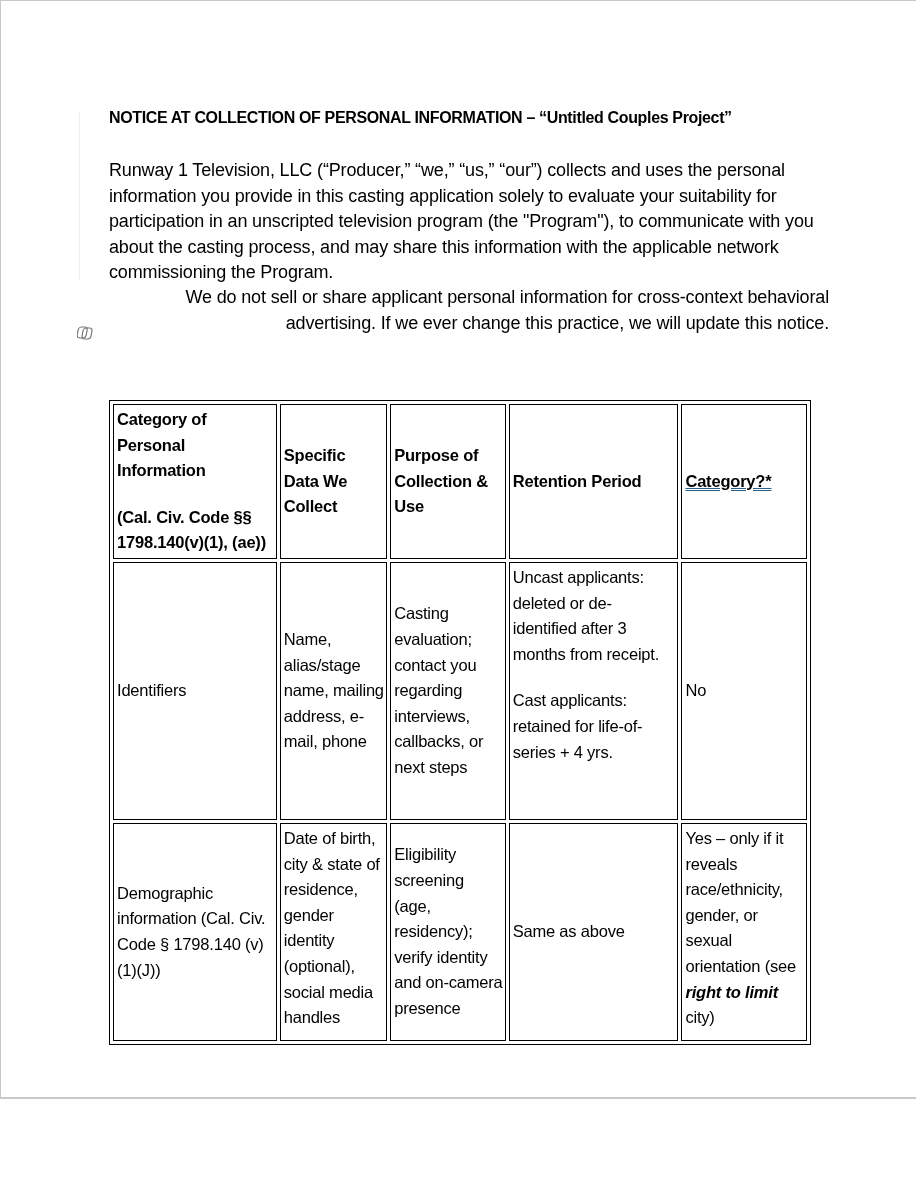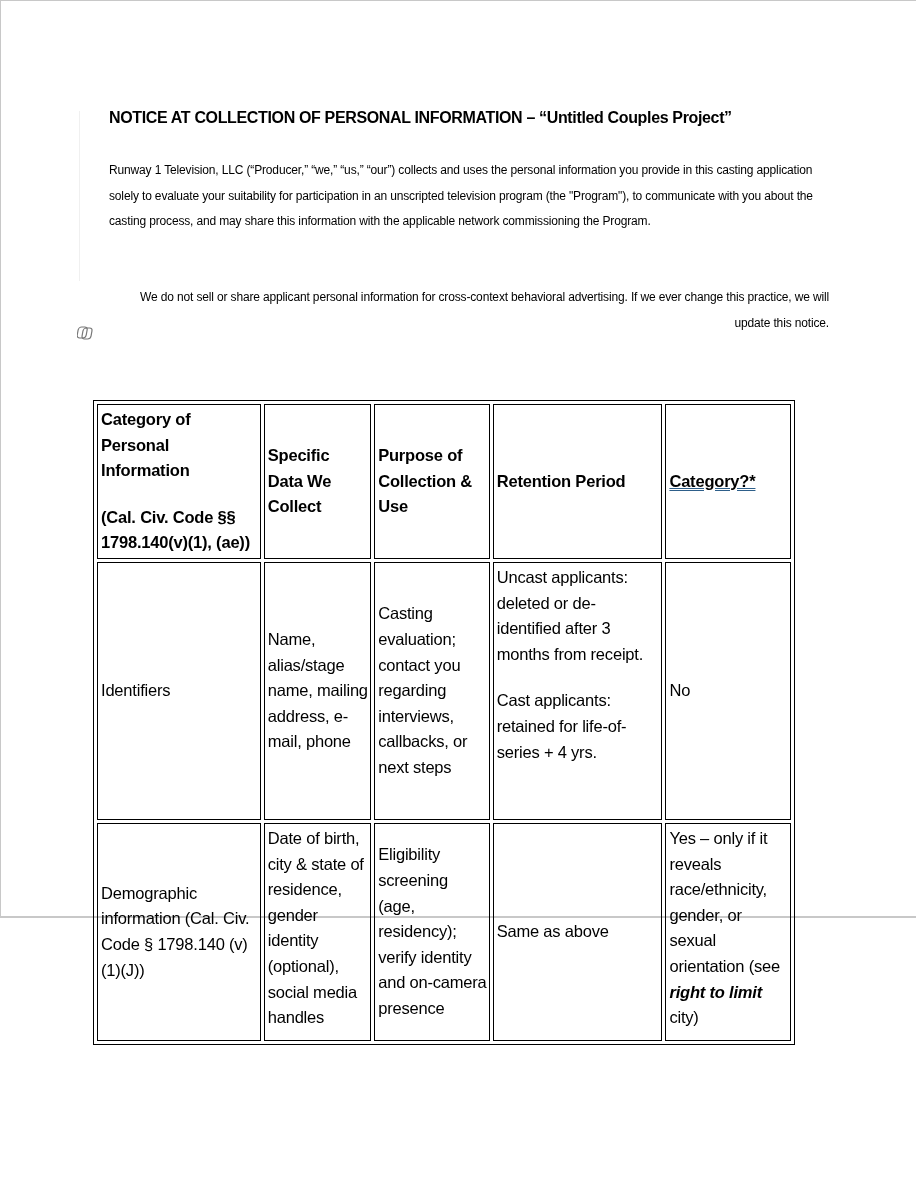--- a/index.html
+++ b/index.html
@@ -1,41 +1,41 @@
 <!DOCTYPE html>
 <html><head>
   <meta charset="utf-8">
   <style>
     html, body { margin: 0; padding: 0; }
     body {
       width: 916px; height: 1189px; background: #ffffff; position: relative; overflow: hidden;
       font-family: "Liberation Sans", "DejaVu Sans", sans-serif; color: #000;
     }
     .page {
-      position: absolute; left: 0; top: 0; width: 916px; height: 918px;
+      position: absolute; left: 0; top: 0; width: 916px; height: 1099px;
       border-top: 1px solid #c8c8c8; border-left: 1px solid #c8c8c8; border-bottom: 2px solid #c8c8c8;
       box-sizing: border-box;
     }
     .margin-line {
       position: absolute; left: 78px; top: 110px; width: 1px; height: 170px; background: #f0f0f0;
     }
     .title {
       position: absolute; left: 108px; top: 108px; font-size: 16px; font-weight: bold; white-space: nowrap;
       letter-spacing: -0.35px;
     }
     .para {
-      position: absolute; left: 108px; font-size: 12px; line-height: 25.6px; width: 720px; letter-spacing: -0.15px;
+      position: absolute; left: 108px; font-size: 18px; line-height: 25.6px; width: 720px; letter-spacing: -0.15px;
     }
     .p1 { top: 157px; }
     .p2 { top: 284px; text-align: right; }
     .copilot-icon {
       position: absolute; left: 76px; top: 324px; width: 18px; height: 16px;
     }
     table.notice {
-      position: absolute; left: 92px; top: 399px; width: 702px;
+      position: absolute; left: 108px; top: 399px; width: 702px;
       border: 1px solid #000; border-collapse: separate; border-spacing: 3px; table-layout: fixed;
     }
     table.notice td {
       border: 1px solid #000; vertical-align: middle; padding: 2px 2px 2px 3px;
       font-size: 16.5px; line-height: 25.6px; letter-spacing: -0.2px;
     }
     .hdr { font-weight: bold; }
     .cell-p { margin: 0; }
     .cell-p + .cell-p { margin-top: 21px; }
     .sens { font-weight: bold; text-decoration: underline; text-decoration-style: double; text-decoration-color: #2e5f8a; }

